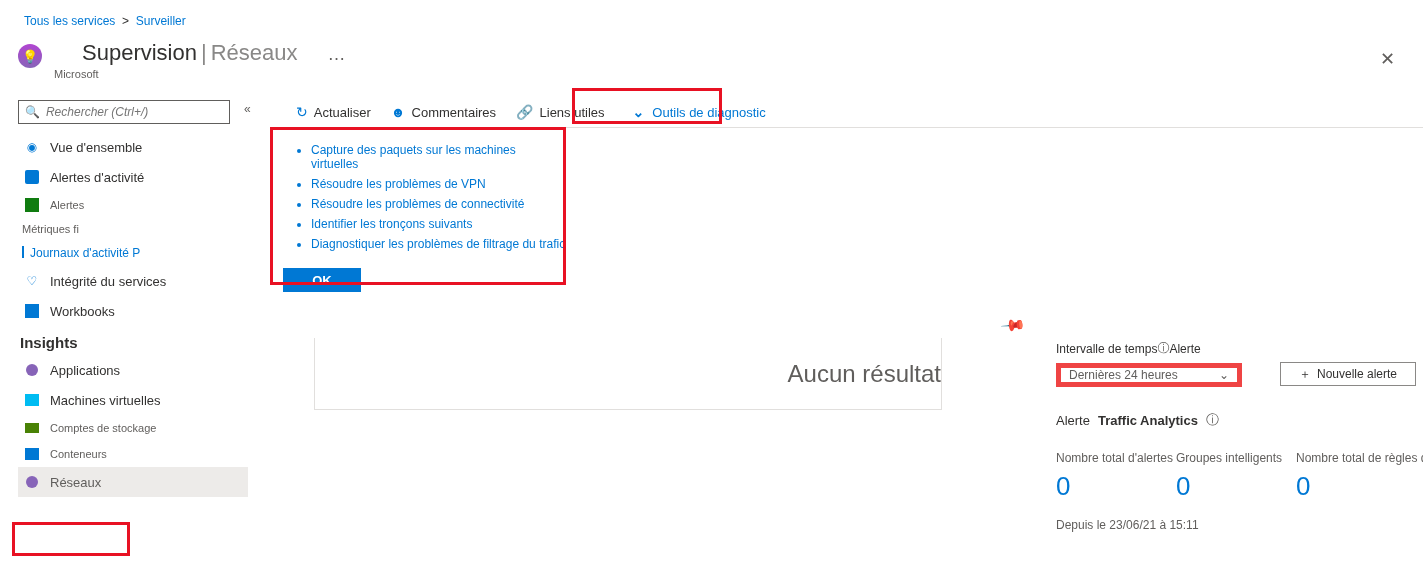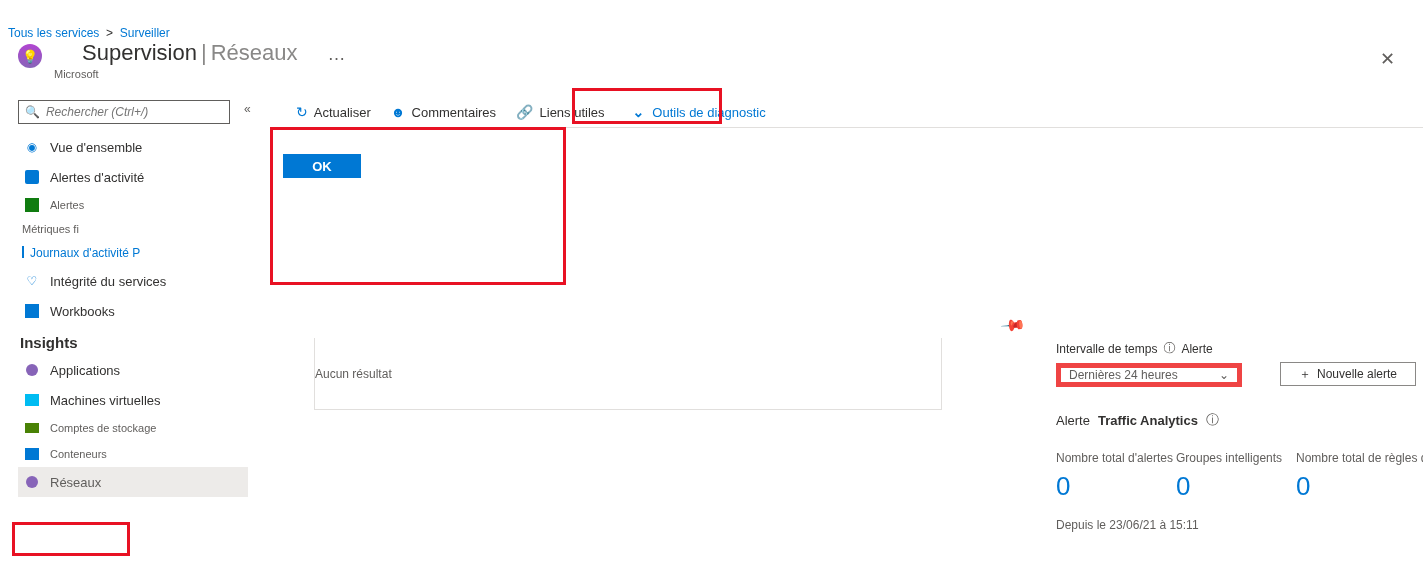--- a/index.html
+++ b/index.html
@@ -1,20 +1,20 @@
 <!DOCTYPE html>
 <html><head>
 <meta charset="utf-8">
 <style>
   * { box-sizing: border-box; margin: 0; padding: 0; font-family: "Segoe UI", Arial, sans-serif; }
   body { width: 1423px; height: 561px; background: #fff; color: #323130; font-size: 13px; overflow: hidden; position: relative; }
   a, .link { color: #0078d4; text-decoration: none; cursor: pointer; }
 
   
-  .breadcrumb { position: absolute; top: 14px; left: 8px; font-size: 12px; margin-top: 12px; }
+  .breadcrumb { position: absolute; top: 14px; left: 24px; font-size: 12px; }
 
   
   .header { position: absolute; top: 40px; left: 18px; display: flex; align-items: flex-start; gap: 12px; }
   .logo-badge { width: 24px; height: 24px; border-radius: 50%; background: linear-gradient(180deg,#b145d1 0%, #8764b8 100%); display:flex; align-items:center; justify-content:center; color:#fff; font-size:13px; margin-top:4px;}
   .title-block { display:flex; flex-direction:column; }
   .title-line { display:flex; align-items: baseline; gap: 6px; margin-left: 28px; }
   .title-main { font-size: 22px; font-weight: 400; color:#323130; }
   .title-sub { font-size: 22px; font-weight: 400; color:#898887; margin-left:-2px;}
   .title-dots { font-size: 18px; color:#605e5c; margin-left:24px; }
   .subtitle { font-size: 11px; color:#605e5c; margin-top:2px;}
@@ -46,26 +46,26 @@
   .diag-btn .chev { color:#0078d4; font-size:14px; font-weight:bold; }
   .divider-line { position:absolute; top:127px; left:270px; right:0; height:1px; background:#e1dfdd; }
 
   
   .diag-panel { position:absolute; top:140px; left:283px; width:283px; }
   .diag-panel ul { list-style: disc; padding-left: 28px; }
   .diag-panel li { font-size:12px; color:#0078d4; padding:3px 0; cursor:pointer; }
   .ok-btn { margin-top:14px; width:78px; height:24px; background:#0078d4; color:#fff; border:none; font-size:13px; font-weight:600; cursor:pointer; }
 
   
-  .result-card { position:absolute; top:338px; left:314px; width:628px; height:72px; border:1px solid #e1dfdd; border-top:none; display:flex; align-items:center; justify-content:flex-start; font-size:12px; color:#605e5c; background:#fff;}
+  .result-card { position:absolute; top:338px; left:314px; width:628px; height:72px; border:1px solid #e1dfdd; border-top:none; display:flex; align-items:center; justify-content:flex-end; font-size:24px; color:#605e5c; background:#fff;}
   .pin-icon { position:absolute; top:316px; left:1004px; font-size:16px; color:#323130; cursor:pointer; transform:rotate(40deg);}
   
   
   .right-panel { position:absolute; top:340px; left:1056px; right:4px; }
-  .rp-row1 { display:flex; align-items:center; gap:6px; font-size:12px;}
+  .rp-row1 { display:flex; align-items:center; font-size:12px;}
   .rp-row1 .rinfo { color:#605e5c; }
   .time-select { margin-top:6px; width:186px; height:24px; border:5px solid #ef4444; display:flex; align-items:center; justify-content:space-between; padding:0 8px; font-size:12px; color:#605e5c; background:#fff;}
   .new-alert-btn { position:absolute; top:22px; left:224px; width:136px; height:24px; border:1px solid #8a8886; background:#fff; display:flex; align-items:center; justify-content:center; gap:6px; font-size:12px; cursor:pointer;}
   .alert-title-row { margin-top:24px; font-size:13px; display:flex; align-items:center; gap:8px;}
   .alert-title-row .strong { font-weight:600; }
   .metrics-row { margin-top:22px; display:flex; gap:8px; font-size:12px; color:#605e5c; white-space:nowrap;}
   .metric-col { min-width:112px;}
   .metric-num { font-size:26px; color:#0078d4; margin-top:6px;}
   .since { margin-top:16px; font-size:12px; color:#605e5c;}
 
@@ -192,20 +192,27 @@
     <span>Liens utiles</span>
   </div>
   <div class="diag-btn" style="margin-left:4px;">
     <span class="chev">⌄</span>
     <span>Outils de diagnostic</span>
   </div>
 </div>
 <div class="divider-line"></div>
 
 <div class="diag-panel">
+  <ul>
+    <li class="link">Capture des paquets sur les machines virtuelles</li>
+    <li class="link">Résoudre les problèmes de VPN</li>
+    <li class="link">Résoudre les problèmes de connectivité</li>
+    <li class="link">Identifier les tronçons suivants</li>
+    <li class="link">Diagnostiquer les problèmes de filtrage du trafic</li>
+  </ul>
   <button class="ok-btn">OK</button>
 </div>
 
 <div class="hl-box" style="top:88px; left:572px; width:150px; height:36px;"></div>
 <div class="hl-box" style="top:127px; left:270px; width:296px; height:158px;"></div>
 <div class="hl-box" style="top:522px; left:12px; width:118px; height:34px;"></div>
 
 <div class="result-card">
   <span>Aucun résultat</span>
 </div>

